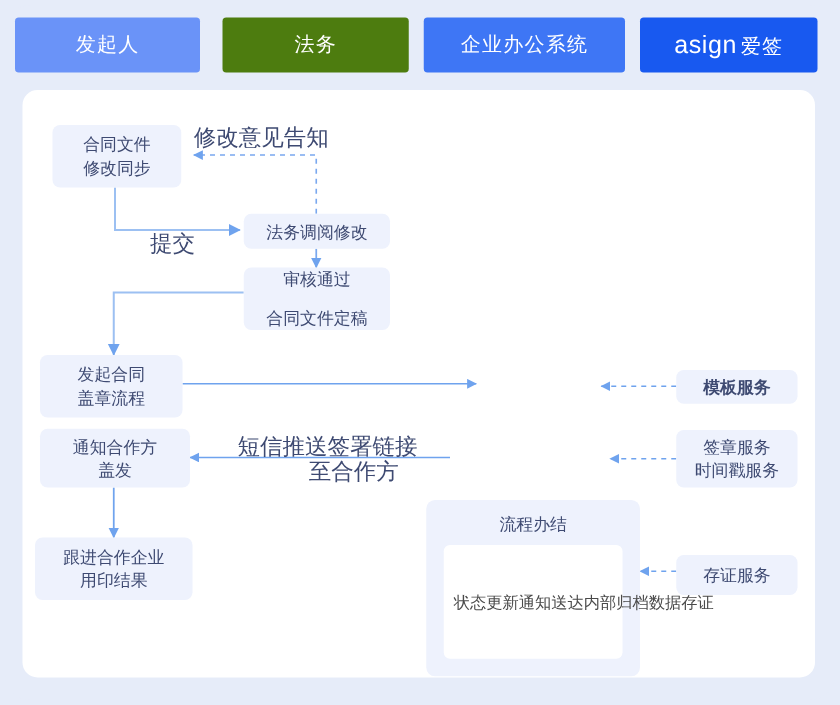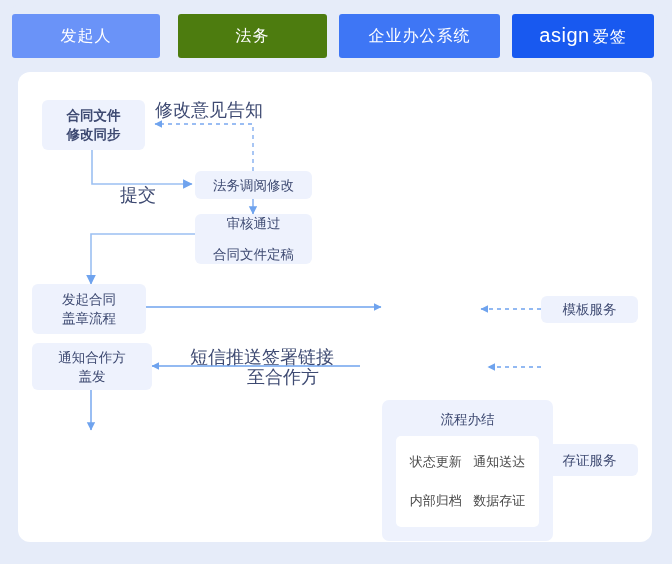--- a/index.html
+++ b/index.html
@@ -59,21 +59,21 @@
   .endpanel{
     position:absolute;background:#eef2fd;border-radius:7px;
   }
   .endpanel .ttl{
     position:absolute;left:0;top:11px;width:100%;text-align:center;
     color:#3e4a72;font-size:13.5px;
   }
   .endpanel .inner{
     position:absolute;left:14px;top:36px;right:14px;bottom:14px;
     background:#ffffff;border-radius:5px;
-    display:grid;grid-template-columns:1fr 1fr;align-items:center;
+    display:grid;grid-template-columns:1fr 1fr 1fr 1fr;align-items:center;
     padding:6px 8px;box-sizing:border-box;
   }
   .endpanel .cell{
     text-align:center;color:#4a4a4a;font-size:13px;white-space:nowrap;
   }
 </style>
 </head>
 <body>
 
 <div id="root">
@@ -124,21 +124,21 @@
 
     <path d="M360,366 L152,366" fill="none" stroke="#6fa3ee" stroke-width="1.3" marker-end="url(#ah)"></path>
 
     <path d="M541,367 L488,367" fill="none" stroke="#6fa3ee" stroke-width="1.3" stroke-dasharray="4,4" marker-end="url(#ahd)"></path>
 
     <path d="M91,390 L91,430" fill="none" stroke="#6fa3ee" stroke-width="1.4" marker-end="url(#ah)"></path>
 
     <path d="M541,457 L512,457" fill="none" stroke="#6fa3ee" stroke-width="1.3" stroke-dasharray="4,4" marker-end="url(#ahd)"></path>
   </svg>
 
-  <div class="node" style="left:42px;top:100px;width:103px;height:50px;font-weight:bold;">
+  <div class="node" style="left:42px;top:100px;width:103px;height:50px;">
     <span class="ln">合同文件</span>
     <span class="ln">修改同步</span>
   </div>
 
   <div class="node" style="left:195px;top:171px;width:117px;height:28px;">
     <span class="ln">法务调阅修改</span>
   </div>
 
   <div class="node" style="left:195px;top:214px;width:117px;height:50px;gap:12px;">
     <span class="ln">审核通过</span>
@@ -148,33 +148,41 @@
   <div class="node" style="left:32px;top:284px;width:114px;height:50px;">
     <span class="ln">发起合同</span>
     <span class="ln">盖章流程</span>
   </div>
 
   <div class="node" style="left:32px;top:343px;width:120px;height:47px;">
     <span class="ln">通知合作方</span>
     <span class="ln">盖发</span>
   </div>
 
+  <div class="node" style="left:28px;top:430px;width:126px;height:50px;">
+    <span class="ln">跟进合作企业</span>
+    <span class="ln">用印结果</span>
+  </div>
 
 
 
-  <div class="node" style="left:541px;top:296px;width:97px;height:27px;">
+  <div class="node" style="left:541px;top:296px;width:97px;height:27px;font-weight:bold;">
     <span class="ln">模板服务</span>
   </div>
 
+  <div class="node" style="left:541px;top:344px;width:97px;height:46px;">
+    <span class="ln">签章服务</span>
+    <span class="ln">时间戳服务</span>
+  </div>
 
   <div class="node" style="left:541px;top:444px;width:97px;height:32px;">
     <span class="ln">存证服务</span>
   </div>
 
-  <div class="endpanel" style="left:341px;top:400px;width:171px;height:141px;margin-left:41px;">
+  <div class="endpanel" style="left:341px;top:400px;width:171px;height:141px;">
     <div class="ttl">流程办结</div>
     <div class="inner">
       <div class="cell">状态更新</div>
       <div class="cell">通知送达</div>
       <div class="cell">内部归档</div>
       <div class="cell">数据存证</div>
     </div>
   </div>
 
   <div class="elabel" style="left:155px;top:102px;">修改意见告知</div>

